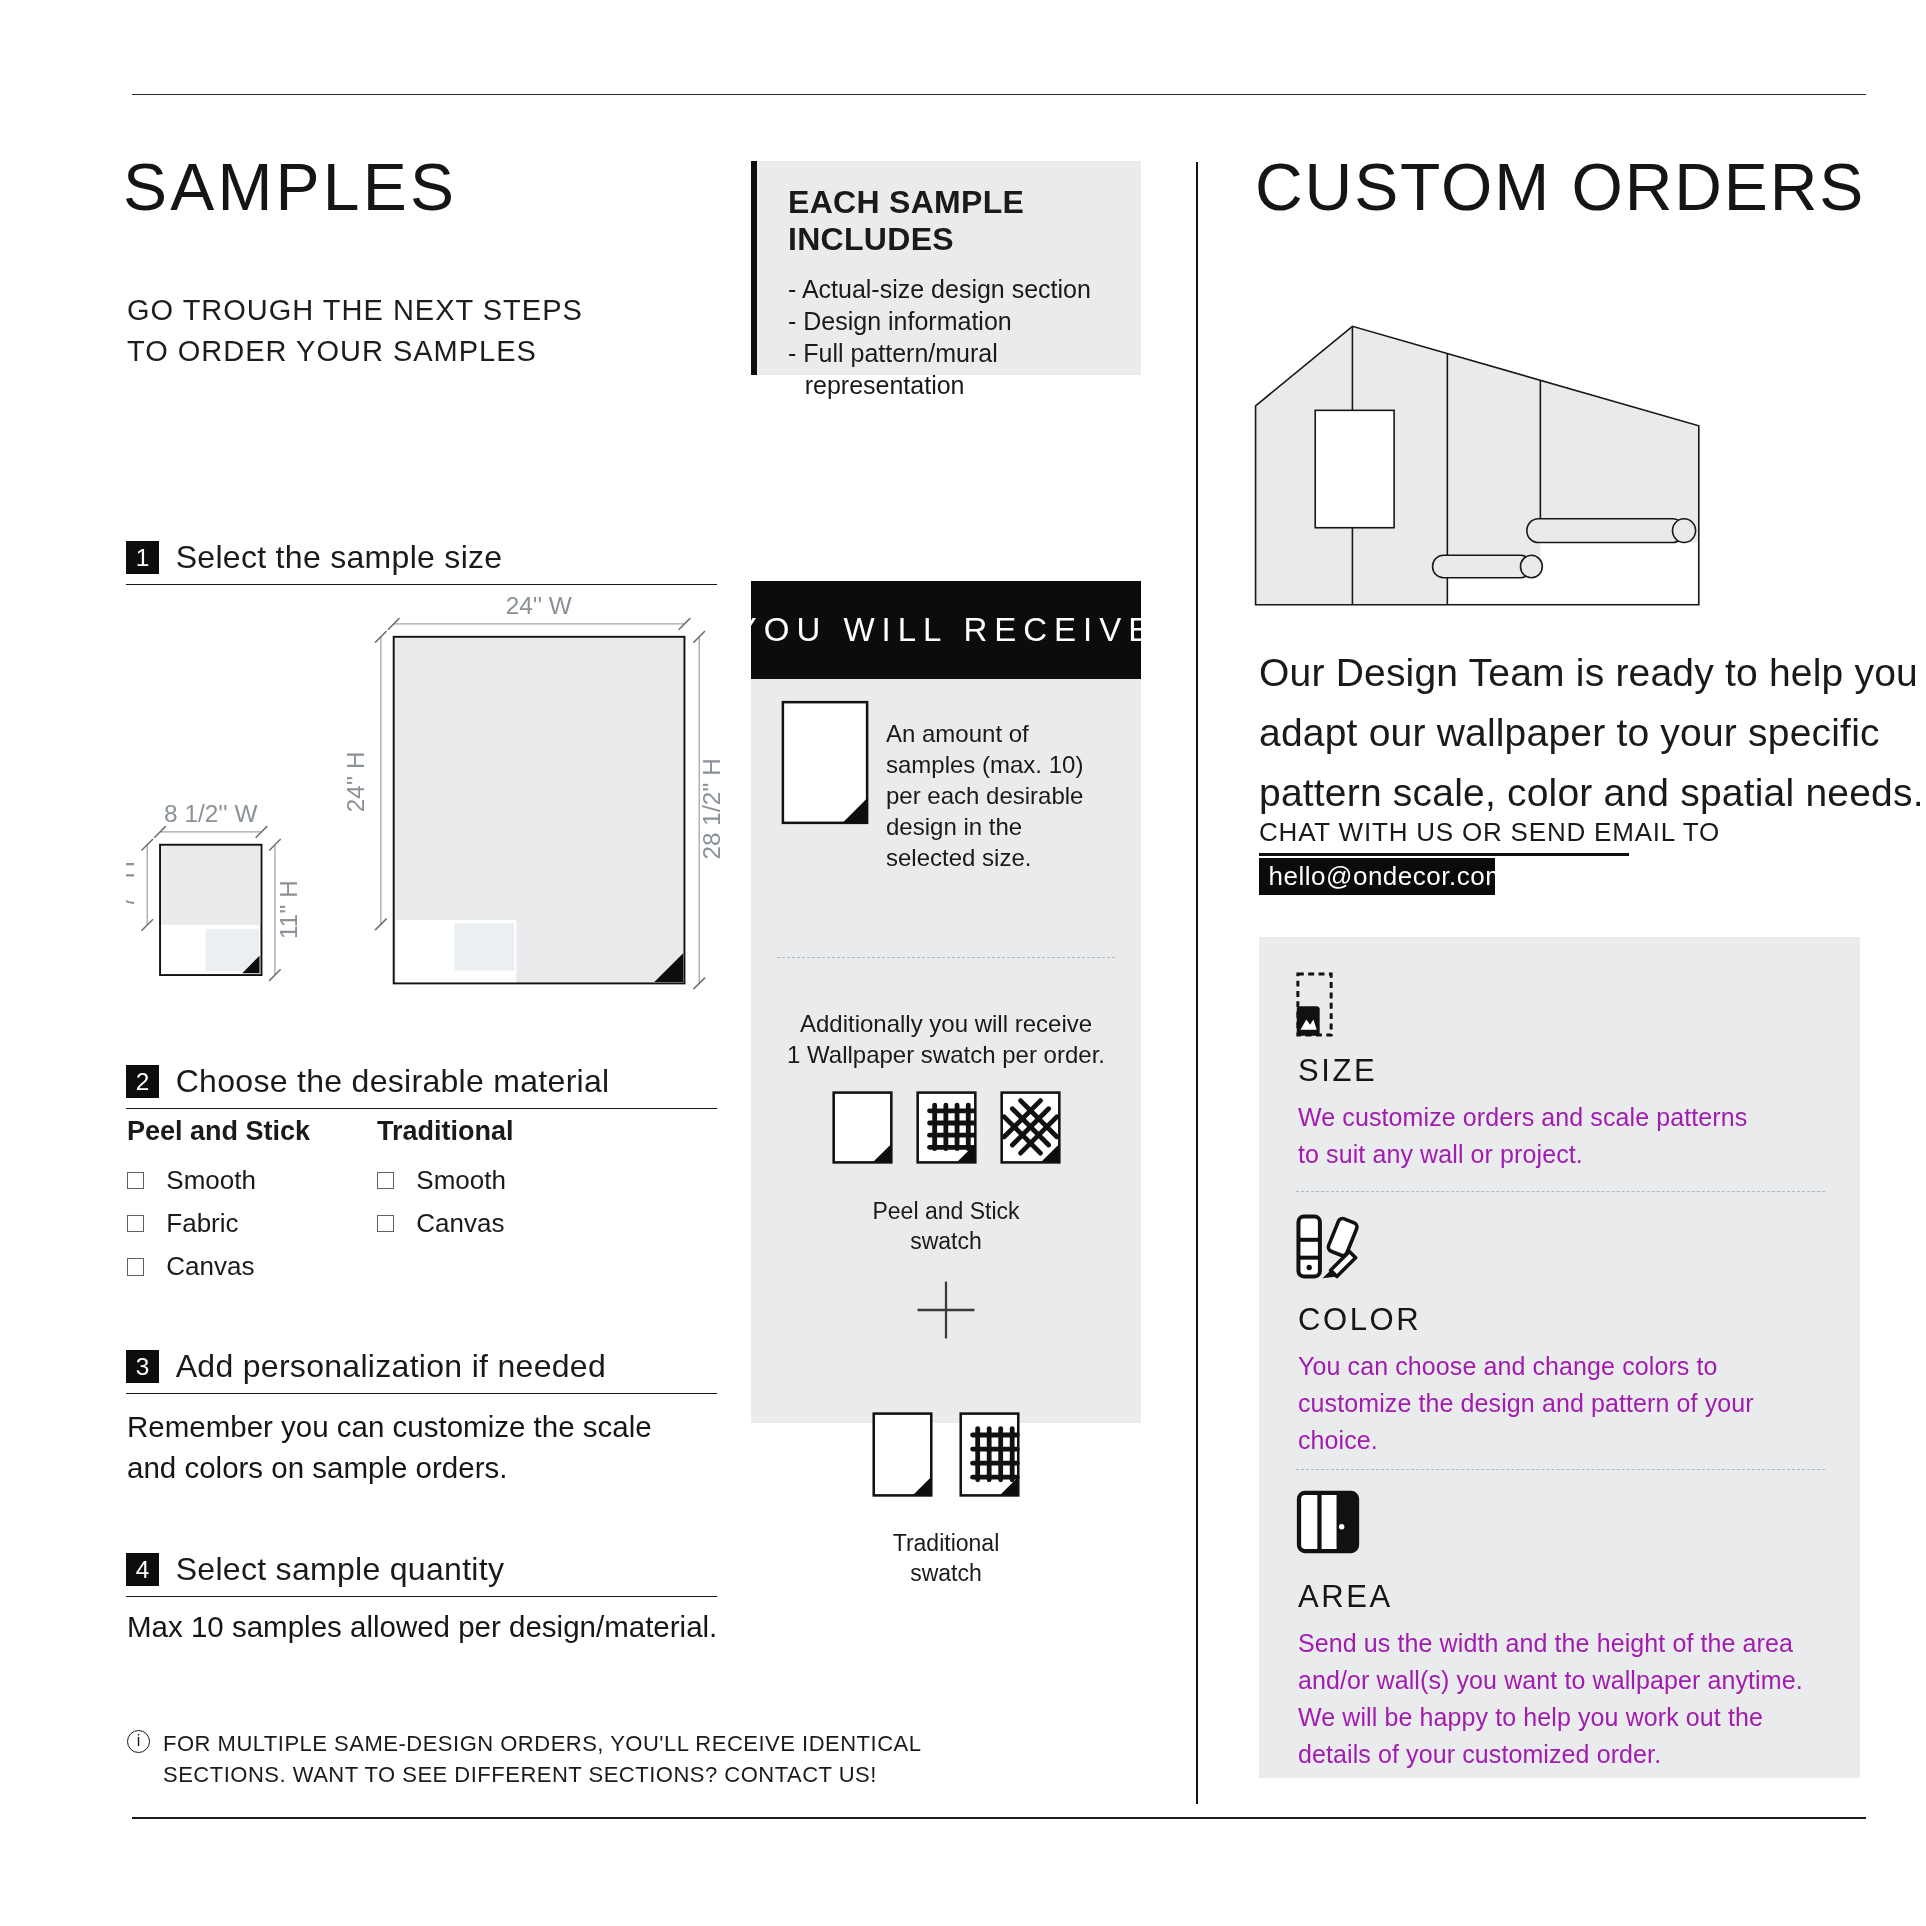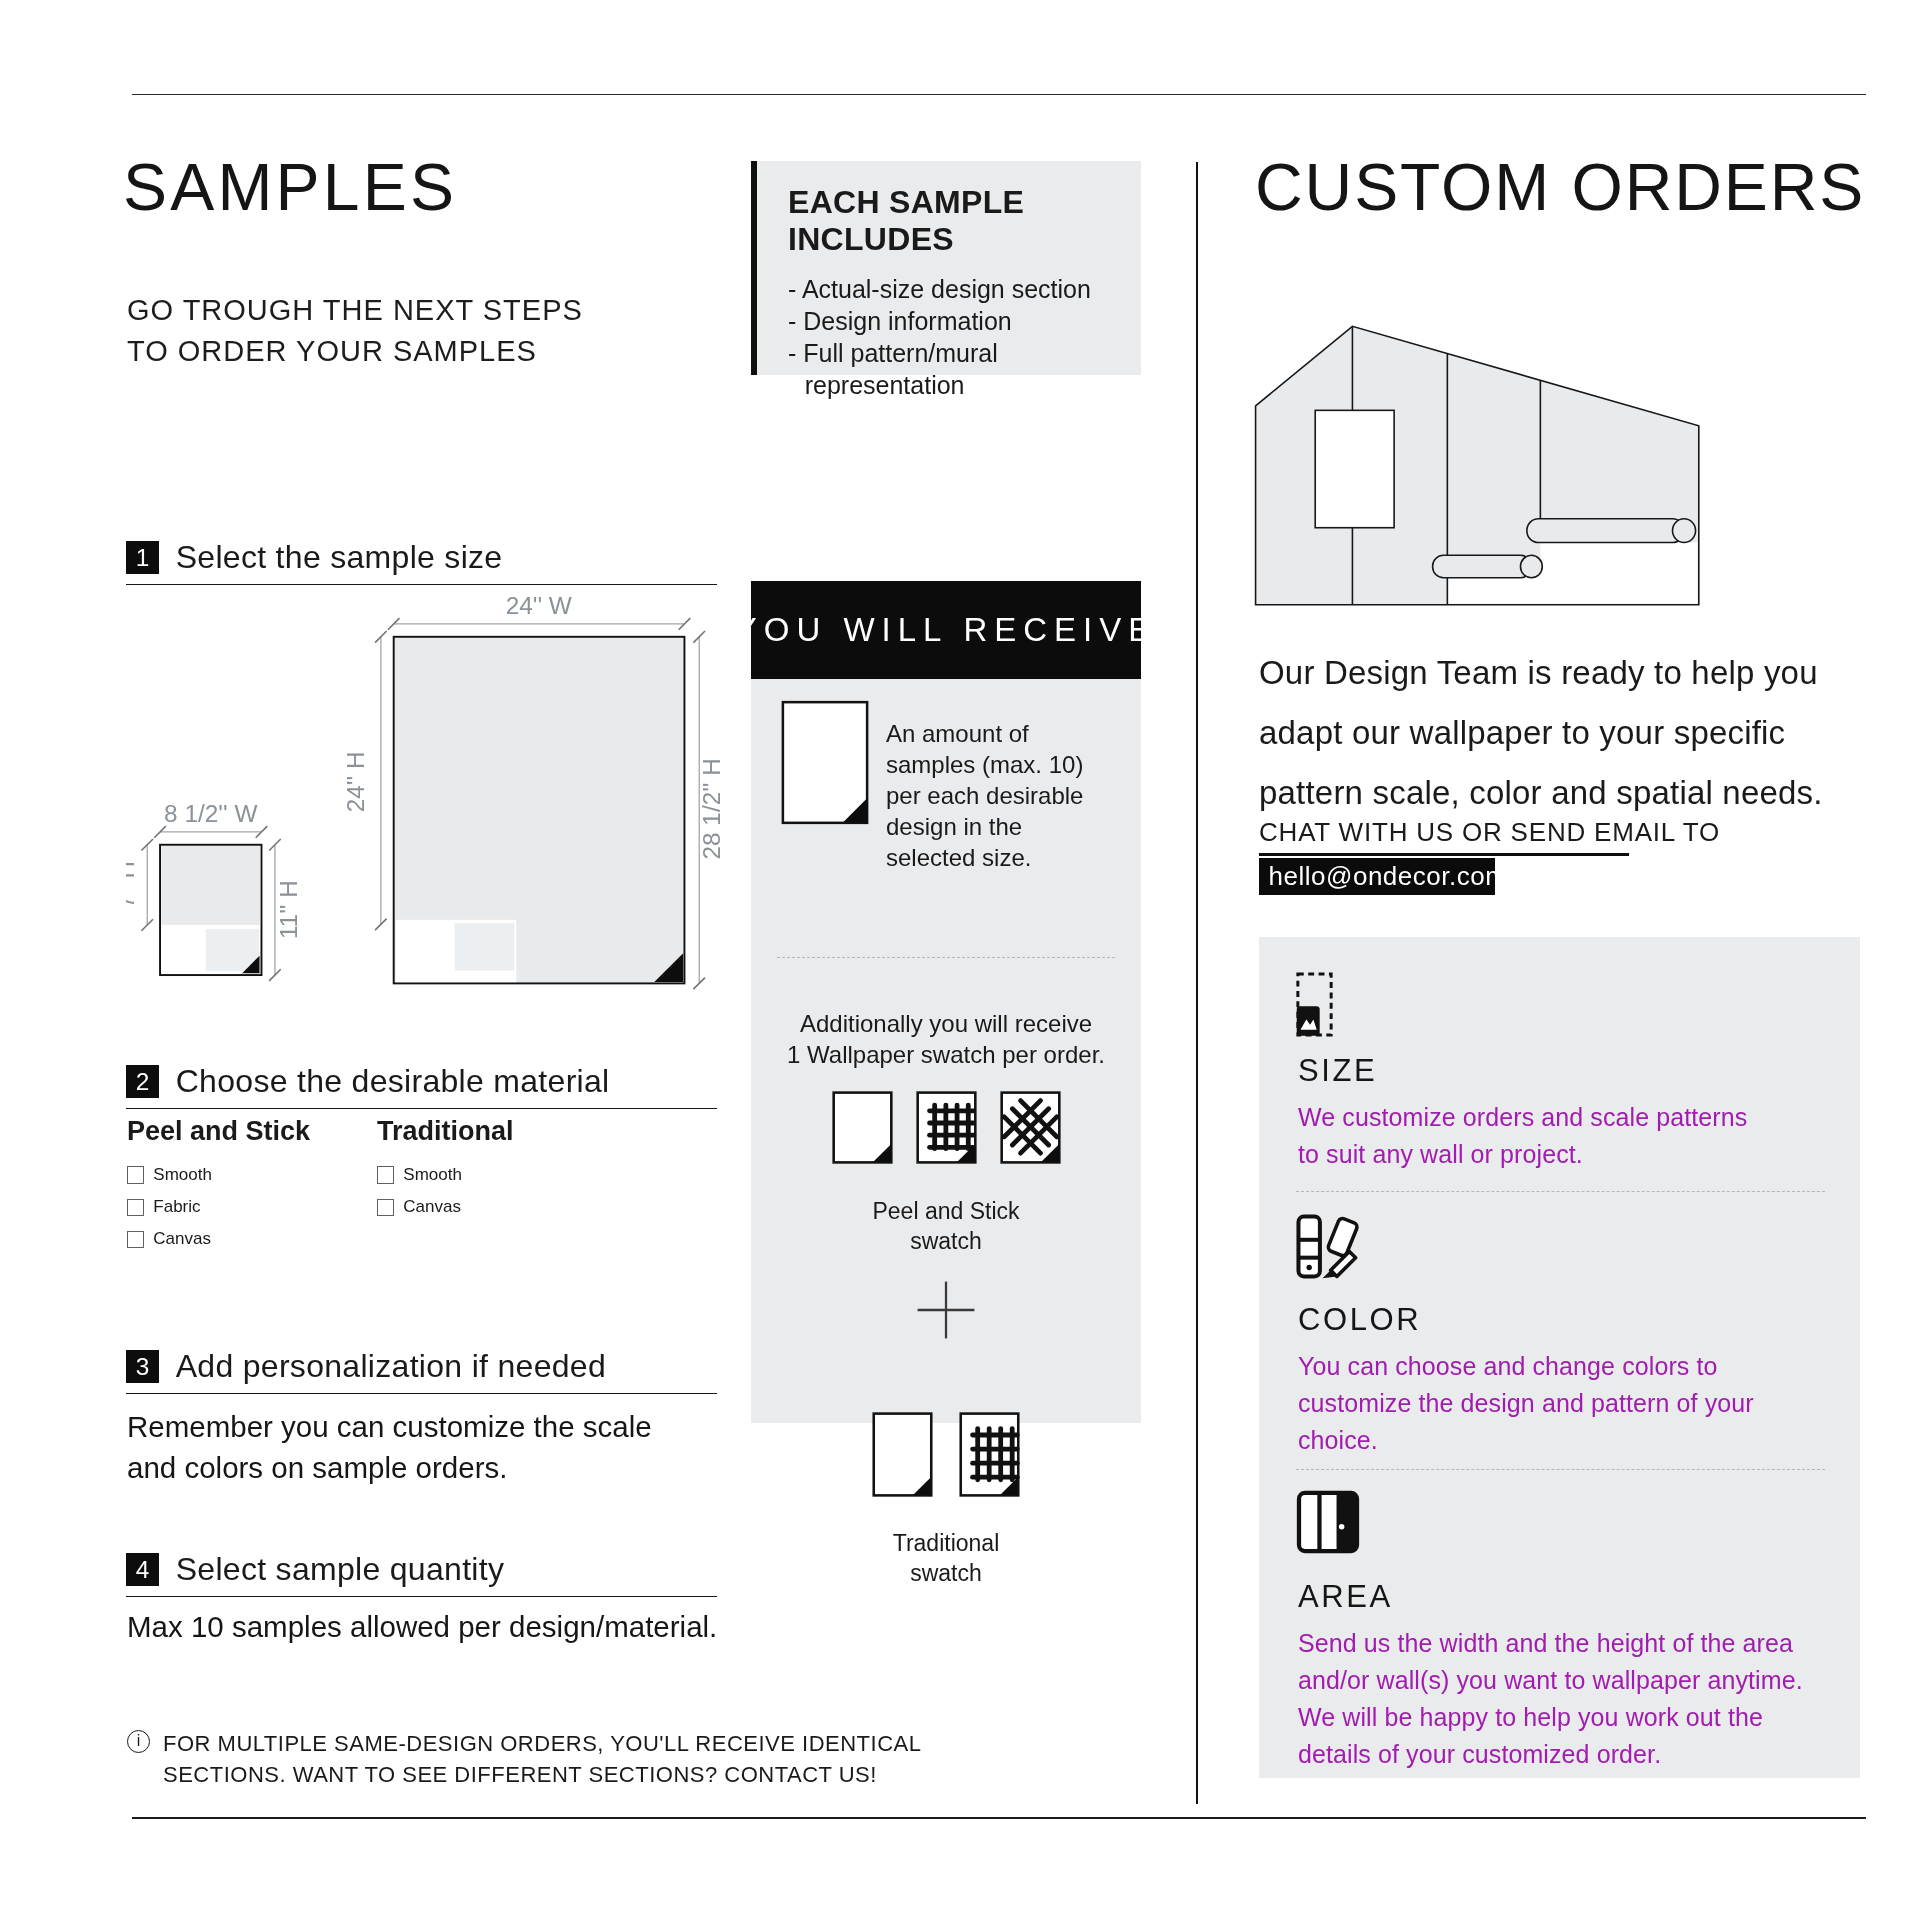--- a/index.html
+++ b/index.html
@@ -20,40 +20,40 @@
   
   .step{position:absolute;left:90px;width:591px;display:flex;align-items:center;gap:16.7px;
         padding-bottom:7.7px;border-bottom:1.9px solid #161616;}
   .step-num{width:33px;height:33px;background:#0d0d0d;color:#fff;font-size:24.4px;
             display:flex;align-items:center;justify-content:center;flex:0 0 auto;}
   .step-title{font-size:32px;letter-spacing:0.3px;white-space:nowrap;}
   
   .materials{position:absolute;left:91px;top:1116px;display:flex;}
   .mat-col1{width:250px;}
   .mat-title{font-size:27px;font-weight:700;margin-bottom:18px;}
-  .mat-item{display:flex;align-items:center;gap:9px;font-size:17px;margin-bottom:12.2px;}
+  .mat-item{display:flex;align-items:center;gap:22px;font-size:26px;margin-bottom:12.2px;}
   .checkbox{width:17.3px;height:17.3px;border:1.9px solid #606060;box-sizing:border-box;flex:0 0 auto;}
   .body-text{position:absolute;font-size:29.5px;line-height:41px;color:#161616;white-space:nowrap;}
   
   .footnote{position:absolute;left:91px;top:1728px;display:flex;gap:13px;align-items:flex-start;}
   .info-circle{width:23px;height:23px;border:1.9px solid #1a1a1a;border-radius:50%;font-size:16px;
                display:flex;align-items:center;justify-content:center;margin-top:1.9px;flex:0 0 auto;box-sizing:border-box;}
   .footnote-lines{font-size:22px;line-height:31px;letter-spacing:0.5px;white-space:nowrap;}
   
   .receive-header{position:absolute;left:715px;top:581px;width:390px;height:98px;background:#0c0c0c;
                   color:#fff;display:flex;align-items:center;justify-content:center;
                   font-size:33px;letter-spacing:7px;white-space:nowrap;}
   .receive-box{position:absolute;left:715px;top:679px;width:390px;height:744px;background:#e9ebed;}
   .receive-box .dashed{position:absolute;left:26px;right:26px;border-top:1.3px dashed #b3b8bc;}
   .amount-text{position:absolute;left:135px;top:39px;font-size:24px;line-height:31px;white-space:nowrap;}
   .center-text{position:absolute;left:0;right:0;text-align:center;font-size:24px;line-height:31px;white-space:nowrap;}
   .swatch-row{position:absolute;left:0;right:0;display:flex;justify-content:center;}
   .caption{position:absolute;left:0;right:0;text-align:center;font-size:23px;line-height:30px;}
   
-  .custom-intro{position:absolute;left:1223px;top:643px;font-size:33px;line-height:60px;
+  .custom-intro{position:absolute;left:1223px;top:643px;font-size:39px;line-height:60px;
                 color:#1a1a1a;white-space:nowrap;letter-spacing:0.2px;}
   .contact-label{position:absolute;left:1223px;top:817px;font-size:26px;letter-spacing:0.8px;white-space:nowrap;}
   .contact-underline{position:absolute;left:1223px;top:853px;width:370px;height:2.6px;background:#0d0d0d;}
   .email-box{position:absolute;left:1223px;top:858px;width:236px;height:37px;background:#0b0b0b;color:#fff;
              font-size:26px;display:flex;align-items:center;padding-left:9.6px;box-sizing:border-box;
              letter-spacing:0.5px;white-space:nowrap;}
   .custom-box{position:absolute;left:1223px;top:937px;width:601px;height:841px;background:#e9ebed;}
   .custom-box .dashed{position:absolute;left:37px;right:35px;border-top:1.3px dashed #b3b8bc;}
   .f-name{position:absolute;left:39px;font-size:31px;letter-spacing:2.6px;color:#161616;}
   .f-text{position:absolute;left:39px;font-size:25px;line-height:37px;letter-spacing:0.1px;

